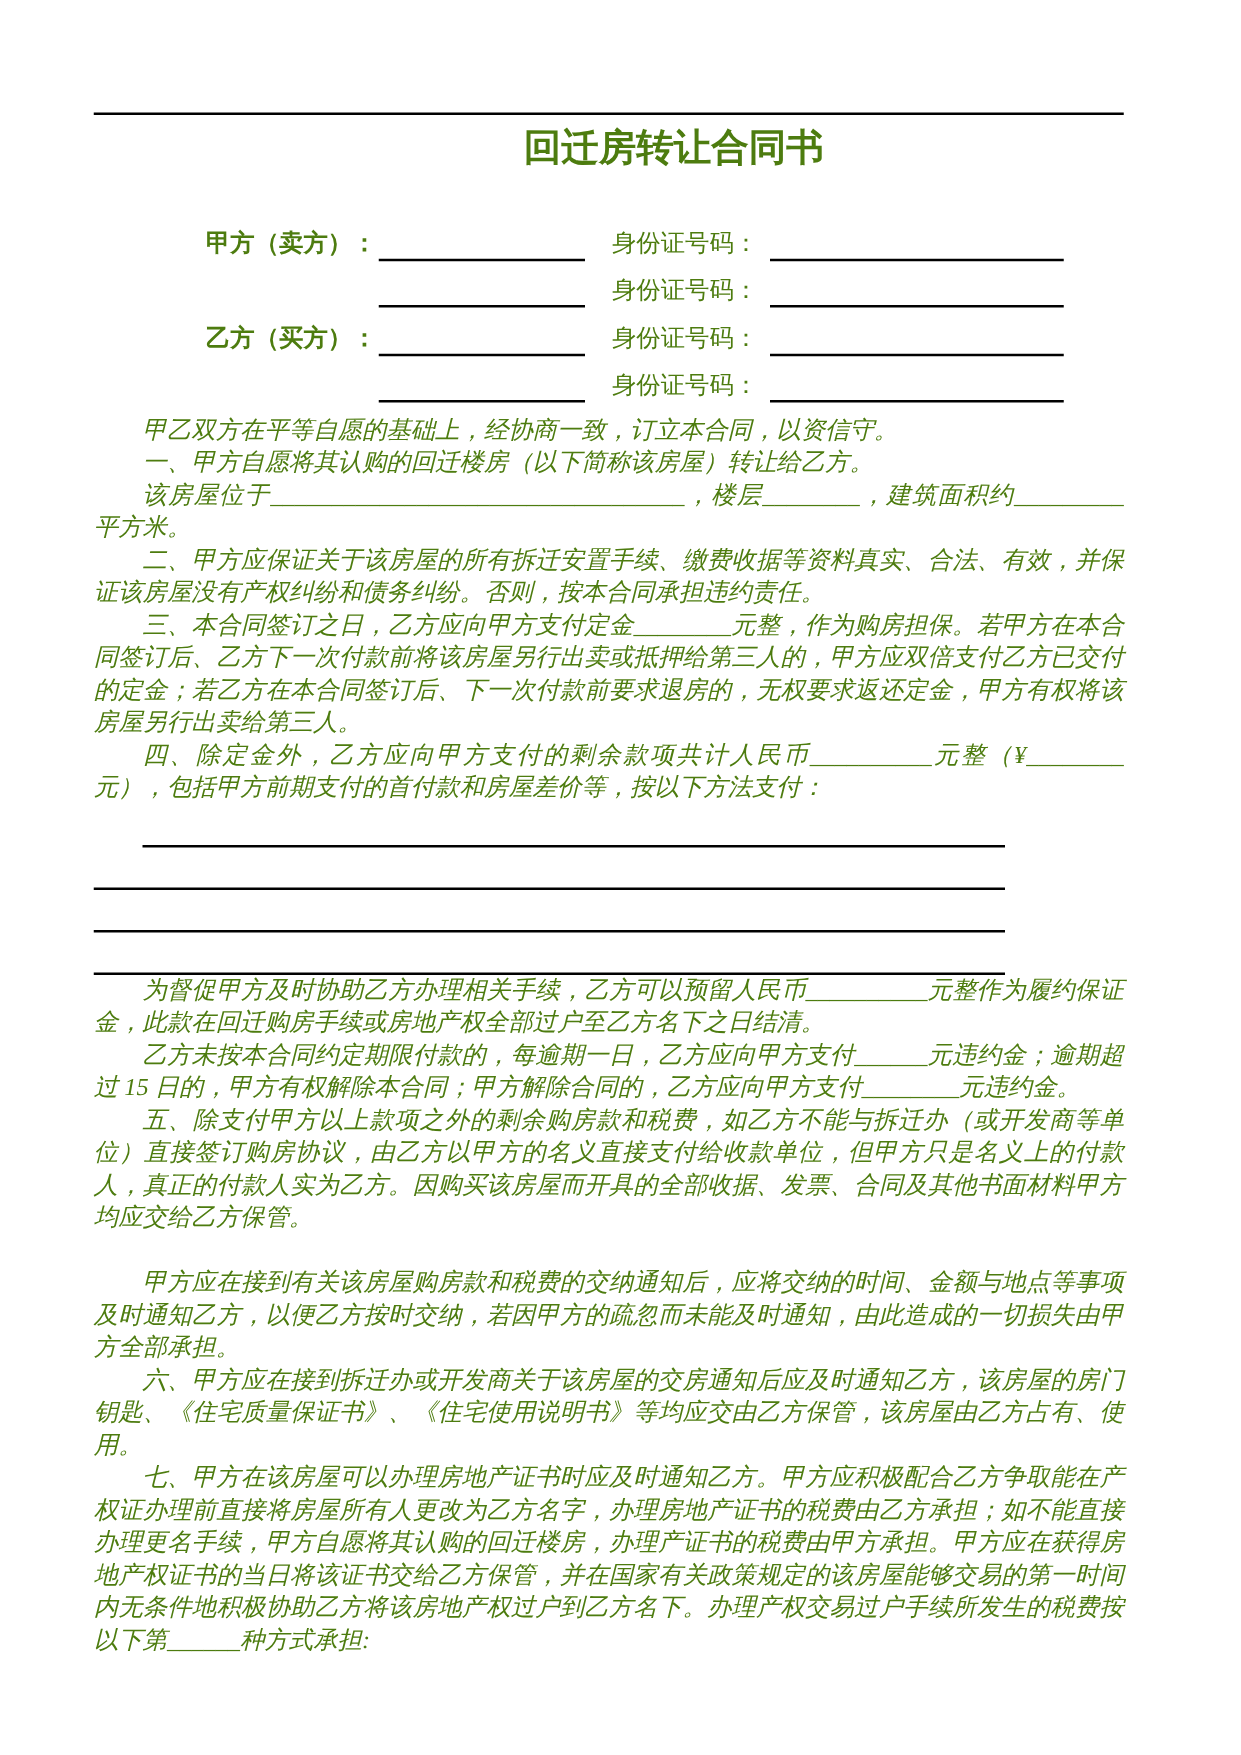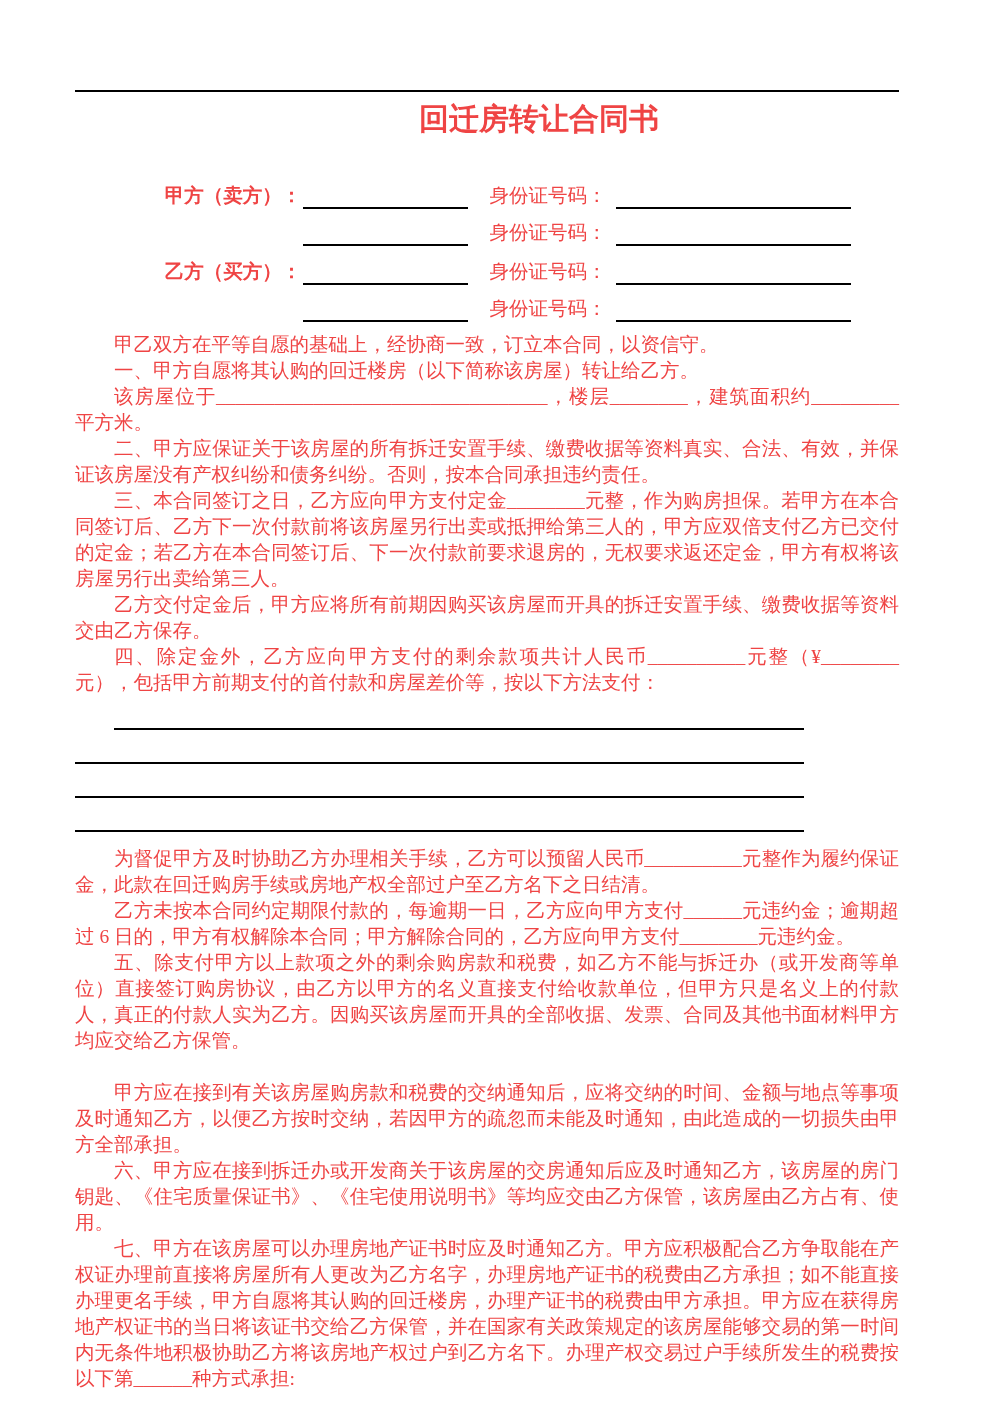--- a/index.html
+++ b/index.html
@@ -4,21 +4,21 @@
 <style>
   html,body { margin:0; padding:0; background:#ffffff; }
   .page {
     position:relative;
     width:972px; height:1404px;
     background:#ffffff;
     box-sizing:border-box;
     padding:0 73px 0 75px;
     overflow:hidden;
     font-family:"Liberation Serif","DejaVu Serif",serif;
-    color:#ef4444;
+    color:#4d7c0f;
   }
   .top-rule {
     margin-top:90px;
     border-top:2px solid #000;
     height:0;
   }
   .title {
     margin:6px 0 0 0;
     text-align:center;
     position:relative;
@@ -45,31 +45,31 @@
   .blank {
     display:inline-block;
     border-bottom:2px solid #000;
     height:24px;
     vertical-align:bottom;
     margin-bottom:6px;
   }
   .blank-name { width:165px; }
   .id-label { display:inline-block; width:120px; margin-left:20px; }
   .blank-id { width:235px; margin-left:8px; }
-  .doc { margin-top:4px; }
+  .doc { margin-top:4px;font-style:italic; }
   .doc p {
     margin:0;
     font-size:19.5px;
     line-height:26px;
     text-align:justify;
     text-indent:39px;
     word-break:break-all;
   }
   p.gap-before { margin-top:26px; }
-  p.small-gap-before { margin-top:14px; }
+  p.small-gap-before { }
   .write-lines { margin-top:0; }
   .write-line {
     height:32px;
     border-bottom:2px solid #000;
     width:729px;
   }
   .write-line.first { margin-left:39px; width:690px; }
 </style>
 </head>
 <body>
@@ -94,31 +94,30 @@
       <span class="party-label"></span><span class="blank blank-name"></span><span class="id-label">身份证号码：</span><span class="blank blank-id"></span>
     </div>
   </div>
 
   <div class="doc">
     <p>甲乙双方在平等自愿的基础上，经协商一致，订立本合同，以资信守。</p>
     <p>一、甲方自愿将其认购的回迁楼房（以下简称该房屋）转让给乙方。</p>
     <p>该房屋位于__________________________________，楼层________，建筑面积约_________平方米。</p>
     <p>二、甲方应保证关于该房屋的所有拆迁安置手续、缴费收据等资料真实、合法、有效，并保证该房屋没有产权纠纷和债务纠纷。否则，按本合同承担违约责任。</p>
     <p>三、本合同签订之日，乙方应向甲方支付定金________元整，作为购房担保。若甲方在本合同签订后、乙方下一次付款前将该房屋另行出卖或抵押给第三人的，甲方应双倍支付乙方已交付的定金；若乙方在本合同签订后、下一次付款前要求退房的，无权要求返还定金，甲方有权将该房屋另行出卖给第三人。</p>
-    <p>乙方交付定金后，甲方应将所有前期因购买该房屋而开具的拆迁安置手续、缴费收据等资料交由乙方保存。</p>
     <p>四、除定金外，乙方应向甲方支付的剩余款项共计人民币__________元整（¥________元），包括甲方前期支付的首付款和房屋差价等，按以下方法支付：</p>
 
     <div class="write-lines">
       <div class="write-line first"></div>
       <div class="write-line"></div>
       <div class="write-line"></div>
       <div class="write-line"></div>
     </div>
 
     <p class="small-gap-before">为督促甲方及时协助乙方办理相关手续，乙方可以预留人民币__________元整作为履约保证金，此款在回迁购房手续或房地产权全部过户至乙方名下之日结清。</p>
-    <p>乙方未按本合同约定期限付款的，每逾期一日，乙方应向甲方支付______元违约金；逾期超过 6 日的，甲方有权解除本合同；甲方解除合同的，乙方应向甲方支付________元违约金。</p>
+    <p>乙方未按本合同约定期限付款的，每逾期一日，乙方应向甲方支付______元违约金；逾期超过 15 日的，甲方有权解除本合同；甲方解除合同的，乙方应向甲方支付________元违约金。</p>
     <p>五、除支付甲方以上款项之外的剩余购房款和税费，如乙方不能与拆迁办（或开发商等单位）直接签订购房协议，由乙方以甲方的名义直接支付给收款单位，但甲方只是名义上的付款人，真正的付款人实为乙方。因购买该房屋而开具的全部收据、发票、合同及其他书面材料甲方均应交给乙方保管。</p>
     <p class="gap-before">甲方应在接到有关该房屋购房款和税费的交纳通知后，应将交纳的时间、金额与地点等事项及时通知乙方，以便乙方按时交纳，若因甲方的疏忽而未能及时通知，由此造成的一切损失由甲方全部承担。</p>
     <p>六、甲方应在接到拆迁办或开发商关于该房屋的交房通知后应及时通知乙方，该房屋的房门钥匙、《住宅质量保证书》、《住宅使用说明书》等均应交由乙方保管，该房屋由乙方占有、使用。</p>
     <p>七、甲方在该房屋可以办理房地产证书时应及时通知乙方。甲方应积极配合乙方争取能在产权证办理前直接将房屋所有人更改为乙方名字，办理房地产证书的税费由乙方承担；如不能直接办理更名手续，甲方自愿将其认购的回迁楼房，办理产证书的税费由甲方承担。甲方应在获得房地产权证书的当日将该证书交给乙方保管，并在国家有关政策规定的该房屋能够交易的第一时间内无条件地积极协助乙方将该房地产权过户到乙方名下。办理产权交易过户手续所发生的税费按以下第______种方式承担:</p>
   </div>
 
 </div>
 
 </body></html>

